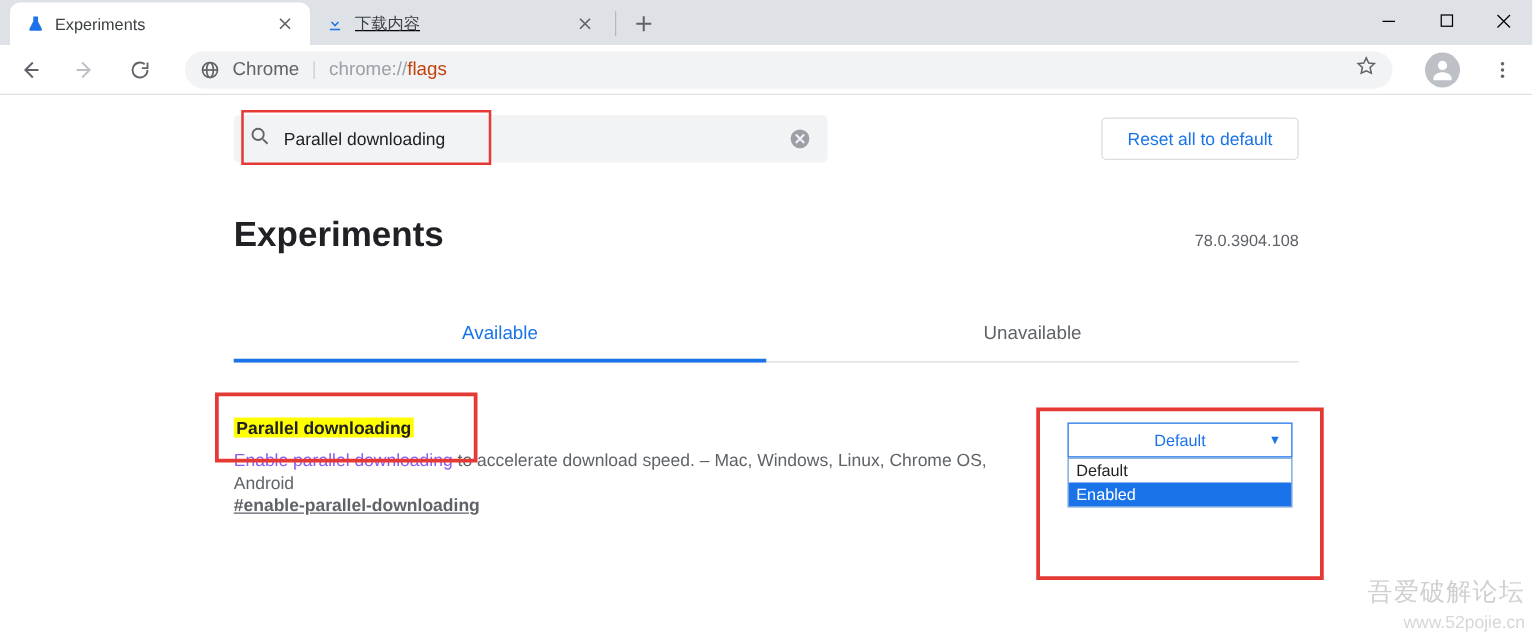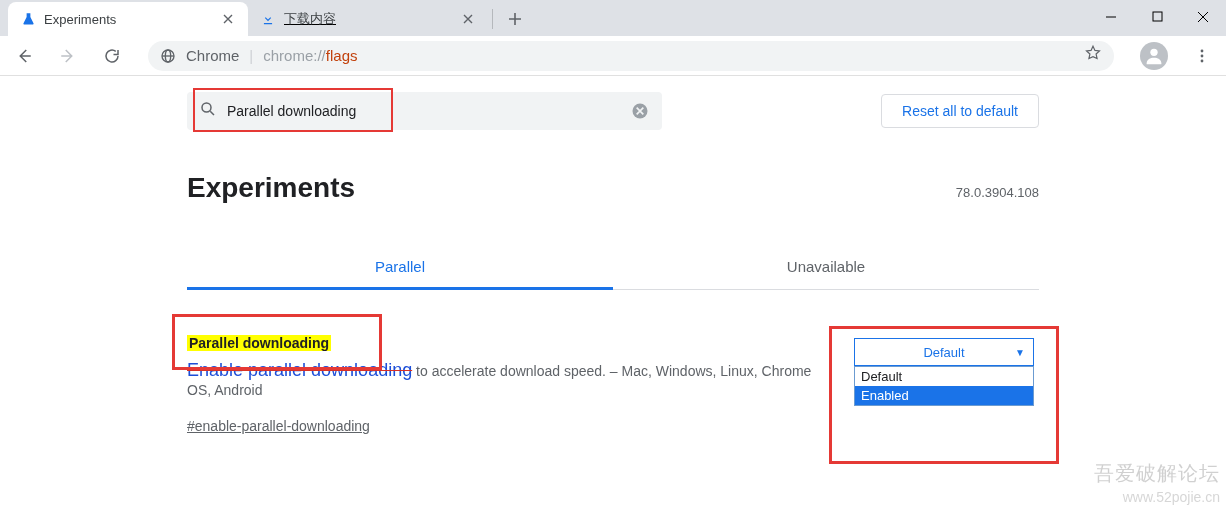--- a/index.html
+++ b/index.html
@@ -53,23 +53,23 @@
 
     .tabs-row { display: flex; margin-top: 42px; border-bottom: 1px solid #dadce0; }
     .ftab { flex: 1; text-align: center; padding: 12px 0 14px; font-size: 15px; color: #5f6368; position: relative; }
     .ftab.active { color: #1a73e8; }
     .ftab.active::after { content: ""; position: absolute; left: 0; right: 0; bottom: -1px; height: 3px; background: #1a73e8; }
 
     .experiment { margin-top: 44px; display: flex; align-items: flex-start; gap: 20px; position: relative; }
     .exp-left { flex: 1; }
     .exp-title-wrap { position: relative; display: inline-block; }
     .exp-title { font-weight: 700; font-size: 14px; color: #202124; background: #ffff00; padding: 0 2px; display: inline-block; }
-    .exp-desc { font-size: 18px; color: #1d4ed8; margin-top: 8px; text-decoration: line-through; text-decoration-color: #d93025; }
+    .exp-desc { font-size: 14px; color: #8b5cf6; margin-top: 8px; text-decoration: line-through; text-decoration-color: #d93025; }
     .exp-desc-plain { font-size: 14px; color: #5f6368; }
-    .exp-hash { font-size: 14px; color: #5f6368; margin-top: 19px; text-decoration: underline; }
+    .exp-hash { font-size: 14px; color: #5f6368; margin-top: 0; text-decoration: underline; font-weight: bold; }
     .exp-right { width: 190px; position: relative; }
     .select-box { width: 180px; height: 28px; border: 1px solid #1a73e8; background: #fff; color: #1a73e8; display: flex; align-items: center; justify-content: center; font-size: 13px; position: relative; margin: 4px auto 0; }
     .select-arrow { position: absolute; right: 8px; color: #1a73e8; font-size: 10px; }
     .dropdown { width: 180px; border: 1px solid #6b9bd1; margin: 0 auto; background: #fff; }
     .dd-opt { padding: 2px 6px; font-size: 13px; color: #202124; }
     .dd-opt.selected { background: #1a73e8; color: #fff; }
 
     .red-box-title { position: absolute; border: 3px solid #e53935; pointer-events: none; }
     .red-box-select { position: absolute; border: 3px solid #e53935; pointer-events: none; }
 
@@ -206,21 +206,21 @@
       </div>
       <button class="reset-btn">Reset all to default</button>
     </div>
 
     <div class="page-title-row">
       <h1 class="page-title">Experiments</h1>
       <span class="version">78.0.3904.108</span>
     </div>
 
     <div class="tabs-row">
-      <div class="ftab active">Parallel</div>
+      <div class="ftab active">Available</div>
       <div class="ftab">Unavailable</div>
     </div>
 
     <div class="experiment">
       <div class="red-box-title" style="left:-15px; top:-20px; width:210px; height:56px;"></div>
       <div class="exp-left">
         <div class="exp-title-wrap">
           <span class="exp-title">Parallel downloading</span>
         </div>
         <div style="margin-top:8px">

